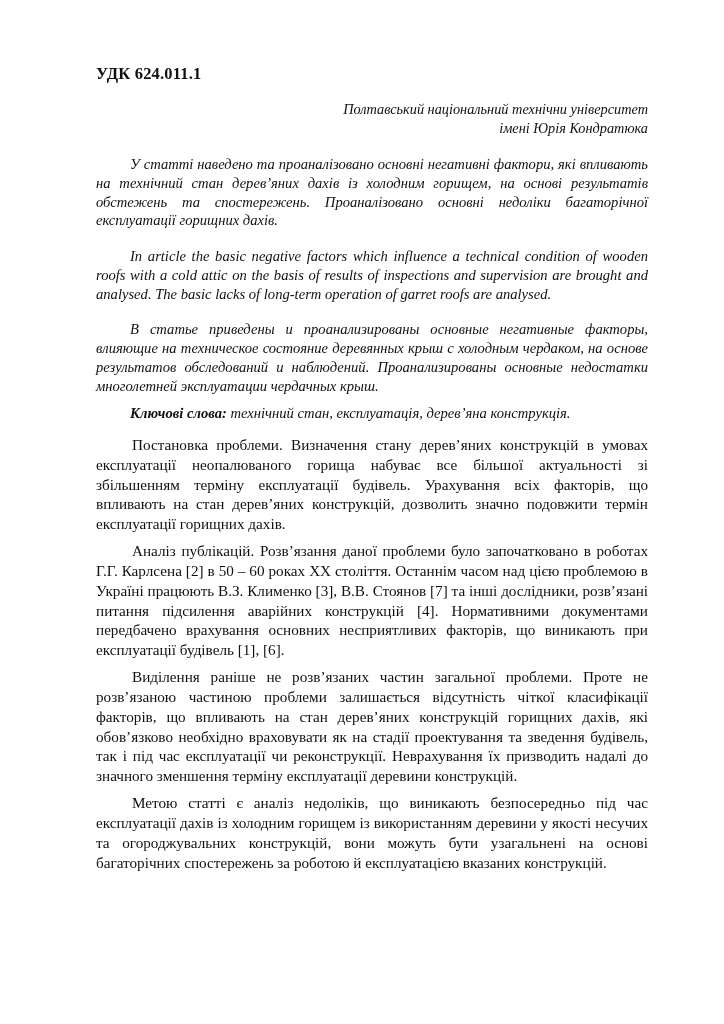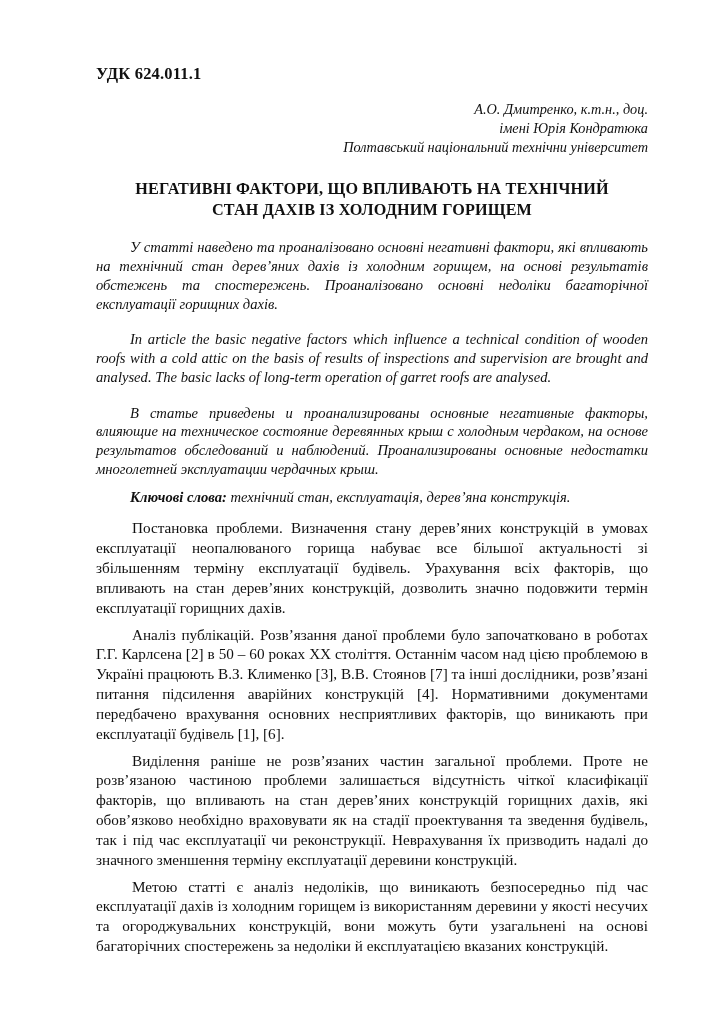--- a/index.html
+++ b/index.html
@@ -83,37 +83,32 @@
   }
 </style>
 </head>
 <body>
 
 <div class="page">
 
   <div class="udk">УДК 624.011.1</div>
 
   <div class="affiliation">
-    <div>А.О. Дмитренко, к.т.н., доц.</div>
+    <div>Полтавський національний технічни  університет</div>
     <div>імені Юрія Кондратюка</div>
-    <div>Полтавський національний технічни  університет</div>
   </div>
 
-  <div class="title">
-    <div>НЕГАТИВНІ ФАКТОРИ, ЩО ВПЛИВАЮТЬ НА ТЕХНІЧНИЙ</div>
-    <div>СТАН  ДАХІВ ІЗ ХОЛОДНИМ ГОРИЩЕМ</div>
-  </div>
 
   <p class="abs">У статті наведено та проаналізовано основні негативні фактори, які впливають на технічний стан дерев’яних дахів із холодним горищем, на основі результатів обстежень та спостережень. Проаналізовано основні недоліки багаторічної експлуатації горищних дахів.</p>
   <p class="abs">In article the basic negative factors which influence a technical condition of wooden roofs with a cold attic on the basis of results of inspections and supervision are brought and analysed. The basic lacks of long-term operation of garret roofs are analysed.</p>
   <p class="abs">В статье приведены и проанализированы основные негативные факторы, влияющие на техническое состояние деревянных крыш с холодным чердаком, на основе результатов обследований и наблюдений. Проанализированы основные недостатки многолетней эксплуатации чердачных крыш.</p>
 
   <p class="kw"><span class="lead">Ключові слова:</span><span> технічний стан, експлуатація, дерев’яна конструкція.</span></p>
 
   <p class="body"><span class="lead">Постановка проблеми.</span><span> Визначення стану дерев’яних конструкцій в умовах експлуатації неопалюваного горища набуває все більшої актуальності зі збільшенням терміну експлуатації будівель. Урахування всіх факторів, що впливають на стан дерев’яних конструкцій, дозволить значно подовжити термін експлуатації горищних дахів.</span></p>
 
   <p class="body"><span class="lead">Аналіз публікацій.</span><span> Розв’язання даної проблеми було започатковано в роботах Г.Г. Карлсена [2] в 50 – 60 роках ХХ століття. Останнім часом над цією проблемою в Україні працюють В.З. Клименко [3], В.В. Стоянов [7] та інші дослідники, розв’язані питання підсилення аварійних конструкцій [4]. Нормативними документами передбачено врахування основних несприятливих факторів, що виникають при експлуатації будівель [1], [6].</span></p>
 
   <p class="body"><span class="lead">Виділення раніше не розв’язаних частин загальної проблеми.</span><span> Проте не розв’язаною частиною проблеми залишається відсутність чіткої класифікації факторів, що впливають на стан дерев’яних конструкцій горищних дахів, які обов’язково необхідно враховувати як на стадії проектування та зведення будівель, так і під час експлуатації чи реконструкції. Неврахування їх призводить надалі до значного зменшення терміну експлуатації деревини конструкцій.</span></p>
 
-  <p class="body"><span class="lead">Метою статті</span><span> є аналіз недоліків, що виникають безпосередньо під час експлуатації дахів із холодним горищем із використанням деревини у якості несучих та огороджувальних конструкцій, вони можуть бути узагальнені на основі багаторічних спостережень за недоліки й експлуатацією вказаних конструкцій.</span></p>
+  <p class="body"><span class="lead">Метою статті</span><span> є аналіз недоліків, що виникають безпосередньо під час експлуатації дахів із холодним горищем із використанням деревини у якості несучих та огороджувальних конструкцій, вони можуть бути узагальнені на основі багаторічних спостережень за роботою й експлуатацією вказаних конструкцій.</span></p>
 
 </div>
 
 </body></html>

